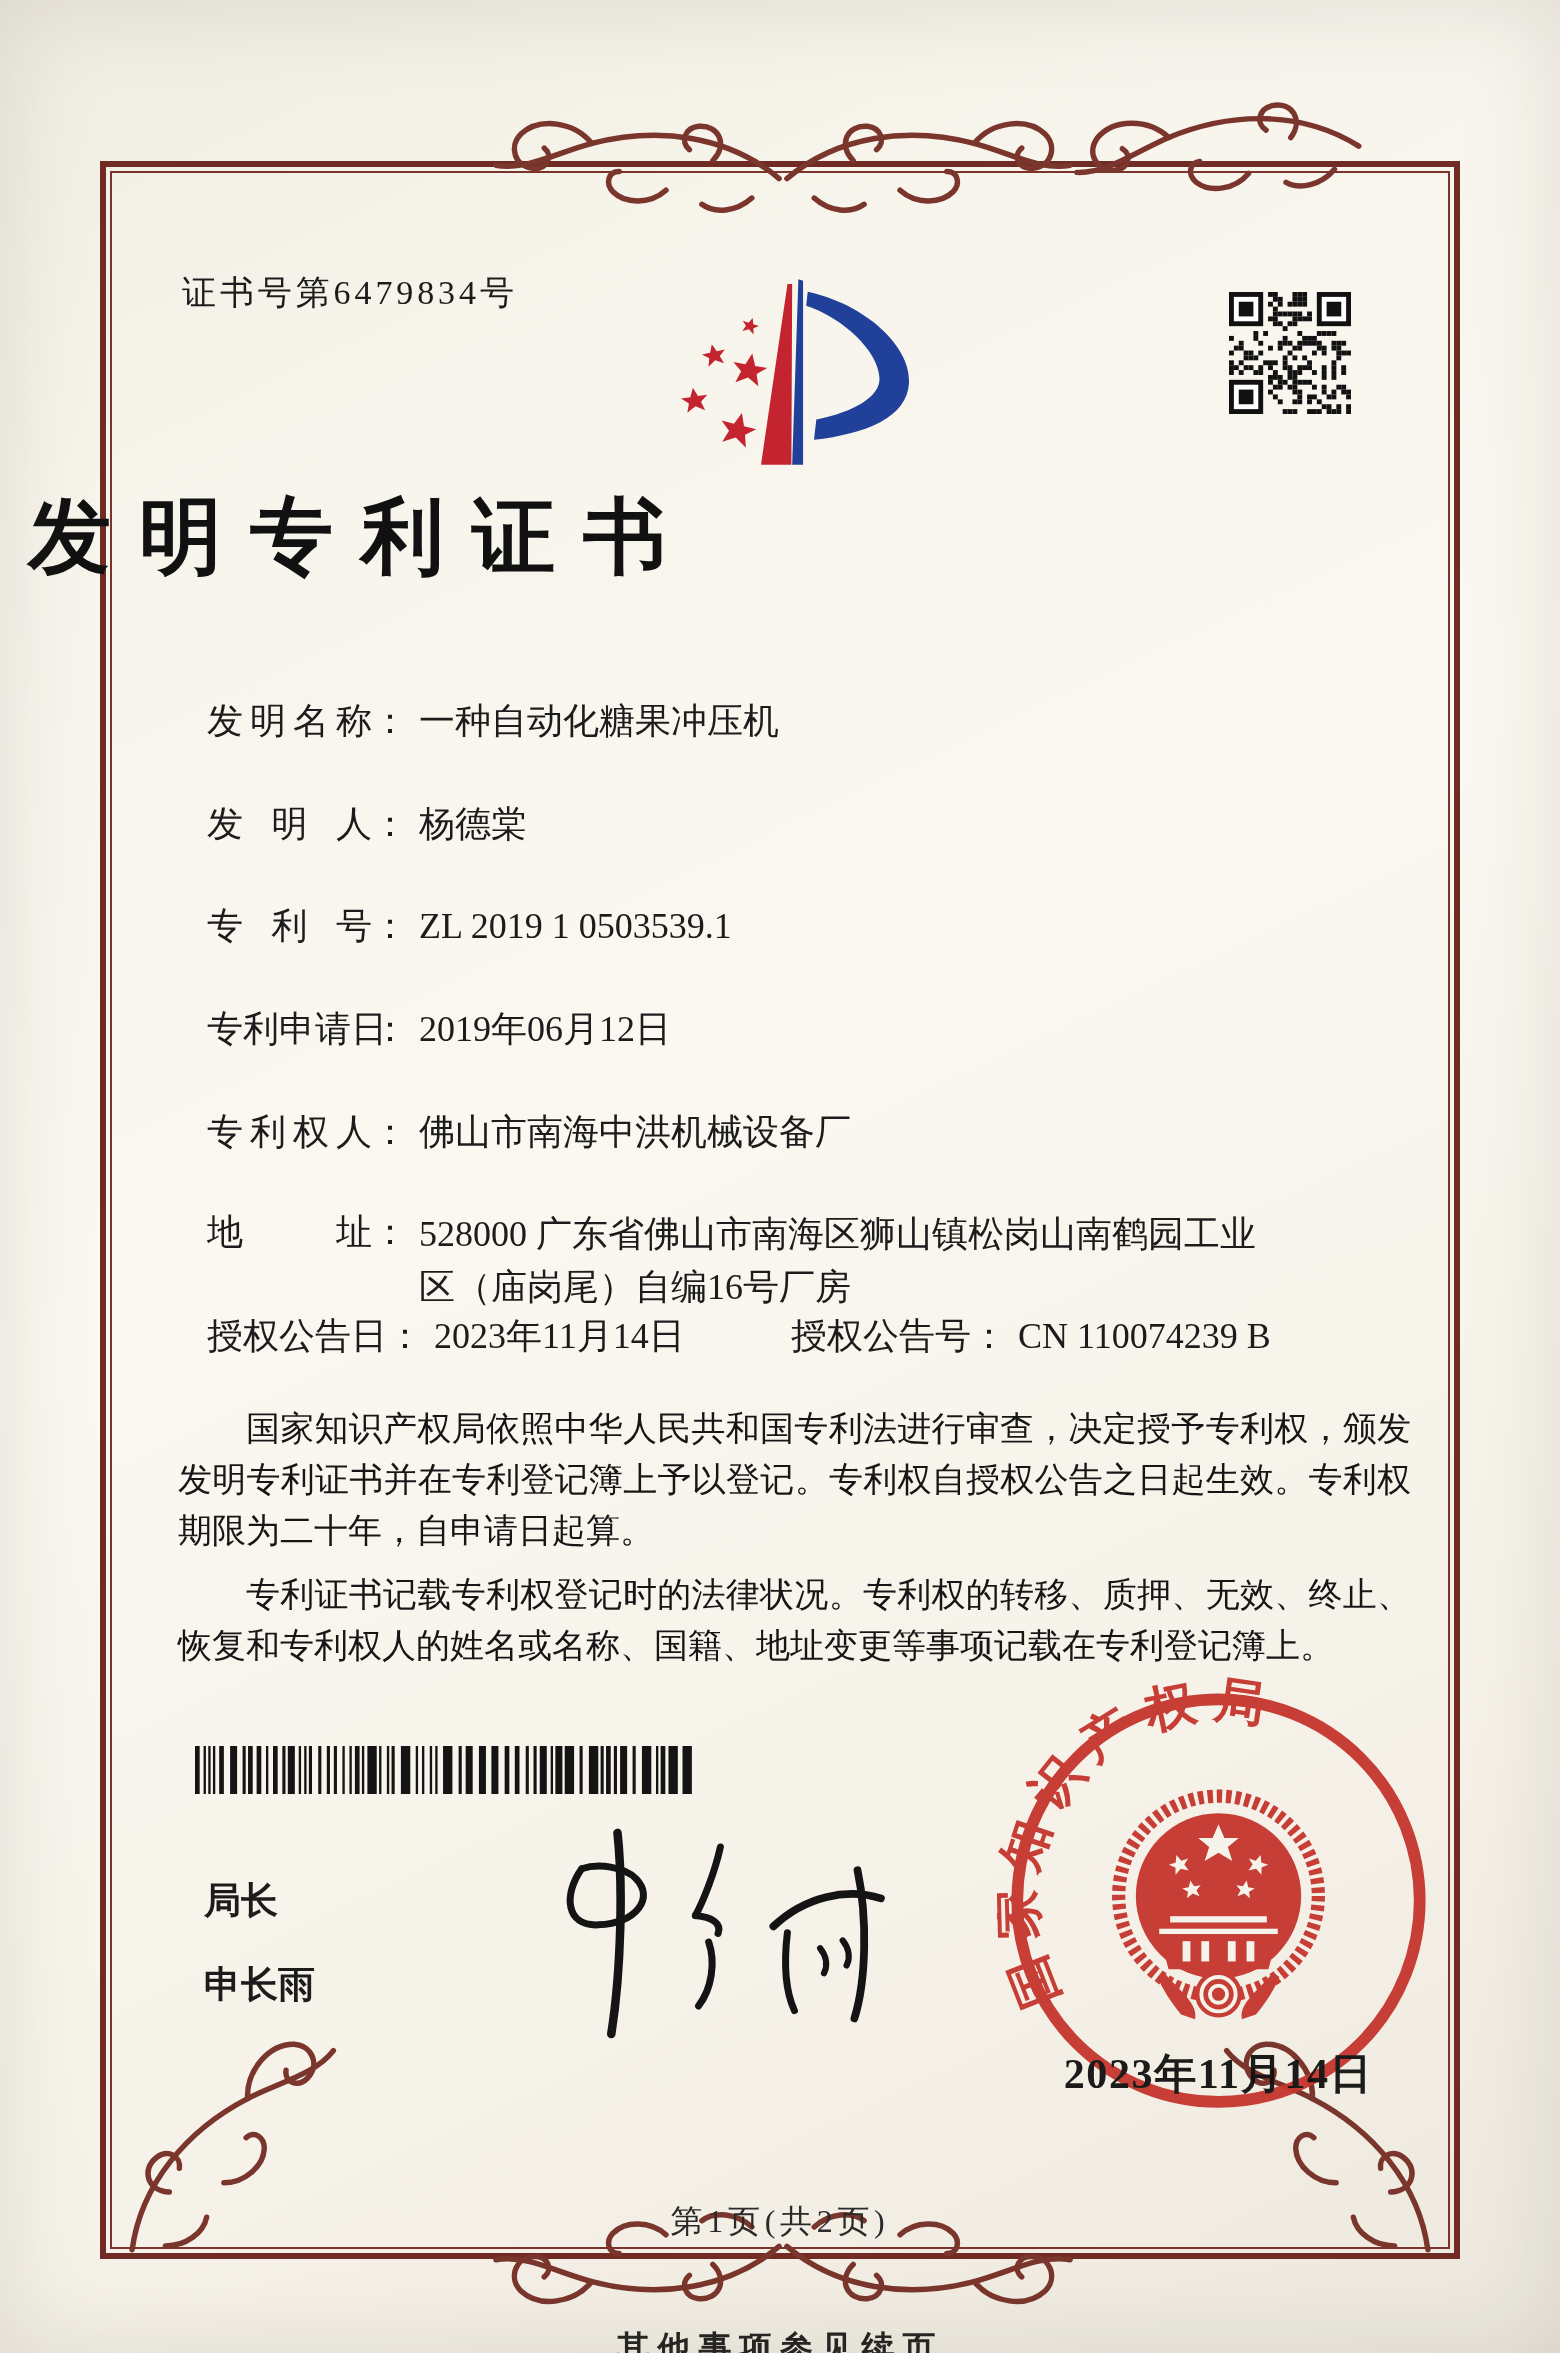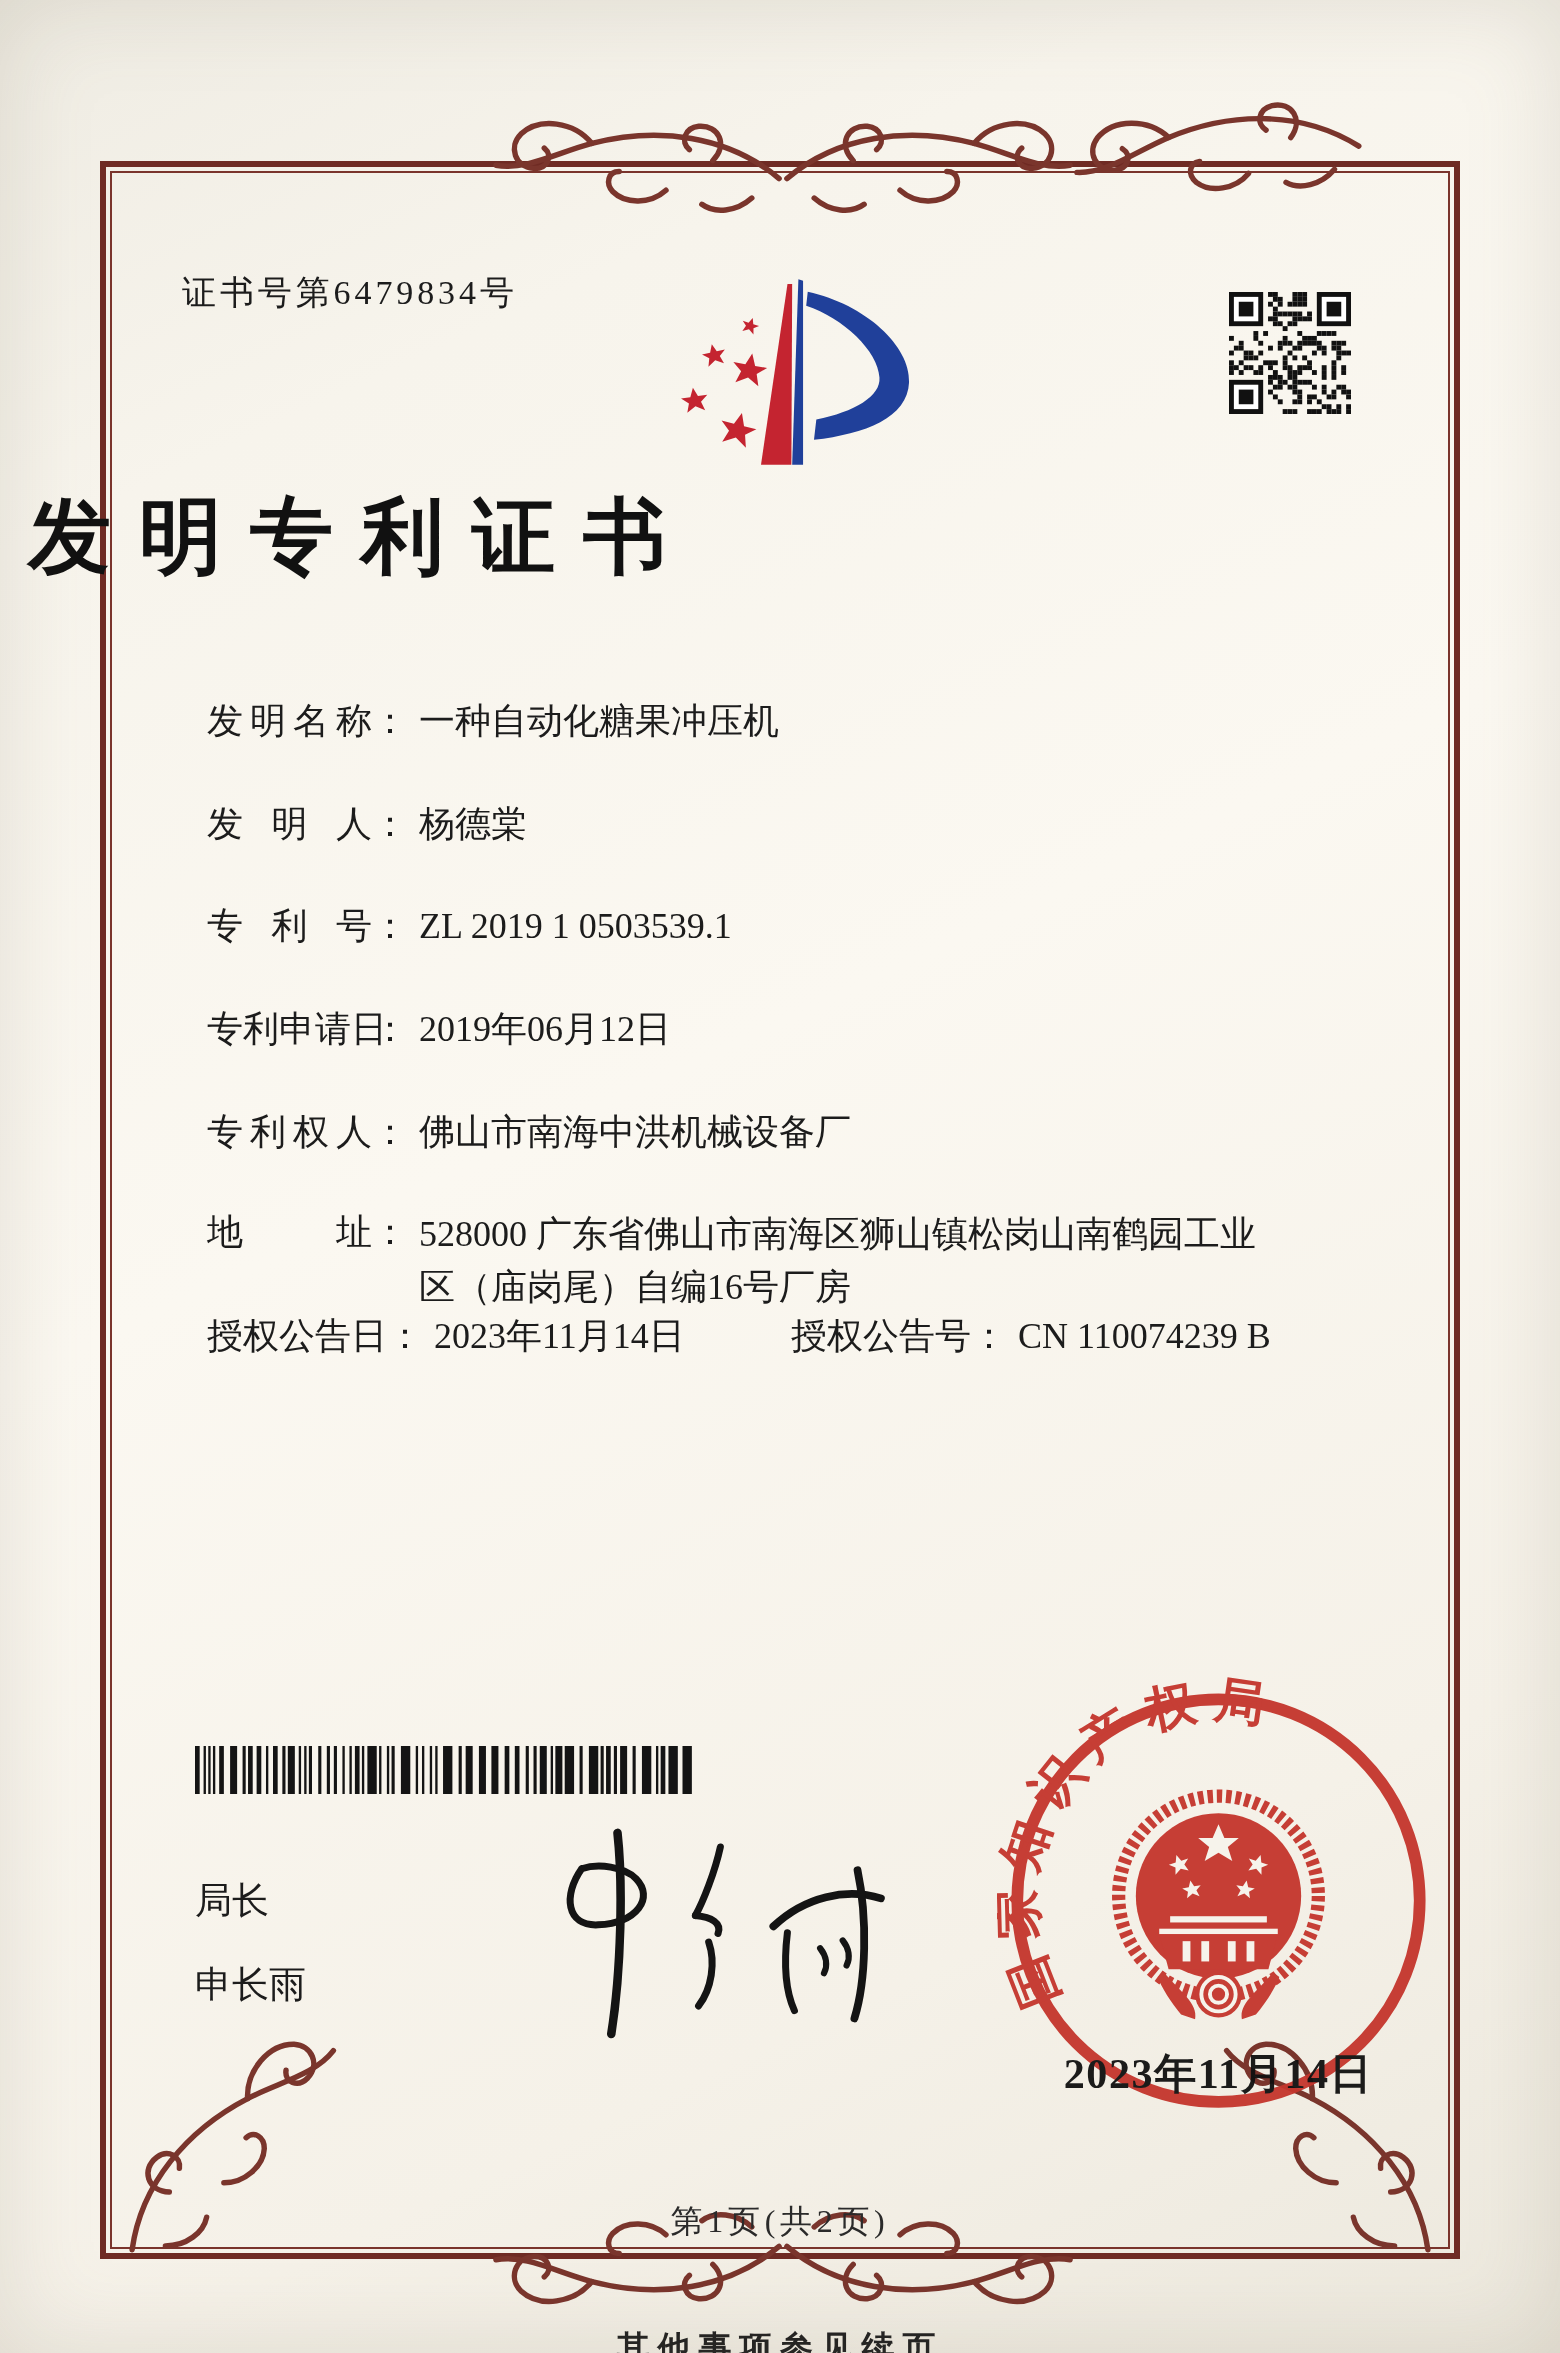--- a/index.html
+++ b/index.html
@@ -26,21 +26,21 @@
   .fvalue{margin-left:11px;}
   .fvalue.wrap{display:inline-block;white-space:normal;width:850px;line-height:53px;vertical-align:top;}
   .grantlab{display:inline-block;}
   .grant2{position:absolute;left:584px;top:0;white-space:nowrap;}
   
   .bodytext{position:absolute;left:178px;top:1403px;width:1233px;font-size:34px;line-height:51px;
             text-align:justify;color:#161616;}
   .bodytext p{margin:0 0 12.5px 0;text-indent:2em;}
   
   .barcode{position:absolute;left:195px;top:1746px;width:507px;height:48px;}
-  .director{position:absolute;left:195px;top:1882px;font-size:37px;line-height:1;}
+  .director{position:absolute;left:204px;top:1882px;font-size:37px;line-height:1;font-weight:bold;}
   .director .nm{position:absolute;left:0;top:84px;white-space:nowrap;}
   .sig{position:absolute;left:421px;top:1822px;width:499px;height:226px;}
   
   .seal{position:absolute;left:997px;top:1676px;width:443px;height:443px;opacity:.95;}
   
   .pageno{position:absolute;left:0;width:100%;top:2200px;text-align:center;font-size:32px;letter-spacing:4.7px;color:#2a2a2a;}
   .footnote{position:absolute;left:0;width:100%;top:2291px;text-align:center;font-size:33px;font-weight:bold;
             letter-spacing:7.8px;color:#202020;margin-top:35px;}
 </style>
 </head>
@@ -306,20 +306,24 @@
       <span class="flabel">地址</span><span>：</span><span class="fvalue wrap">528000 广东省佛山市南海区狮山镇松岗山南鹤园工业区（庙岗尾）自编16号厂房</span>
     </div>
     <div class="frow" style="top:1312px">
       <span class="grantlab">授权公告日</span><span>：</span><span class="fvalue">2023年11月14日</span>
       <span class="grant2">
         <span>授权公告号</span><span>：</span><span class="fvalue">CN 110074239 B</span>
       </span>
     </div>
   </div>
 
+  <div class="bodytext">
+    <p>国家知识产权局依照中华人民共和国专利法进行审查，决定授予专利权，颁发发明专利证书并在专利登记簿上予以登记。专利权自授权公告之日起生效。专利权期限为二十年，自申请日起算。</p>
+    <p>专利证书记载专利权登记时的法律状况。专利权的转移、质押、无效、终止、恢复和专利权人的姓名或名称、国籍、地址变更等事项记载在专利登记簿上。</p>
+  </div>
 
   <svg class="barcode" id="barcode" viewBox="0 0 650 62" preserveAspectRatio="none">
       <rect x="0" y="0" width="6" height="62" fill="#141414"></rect>
       <rect x="11" y="0" width="3" height="62" fill="#141414"></rect>
       <rect x="17" y="0" width="3" height="62" fill="#141414"></rect>
       <rect x="23" y="0" width="3" height="62" fill="#141414"></rect>
       <rect x="31" y="0" width="6" height="62" fill="#141414"></rect>
       <rect x="45" y="0" width="9" height="62" fill="#141414"></rect>
       <rect x="61" y="0" width="4" height="62" fill="#141414"></rect>
       <rect x="68" y="0" width="6" height="62" fill="#141414"></rect>

